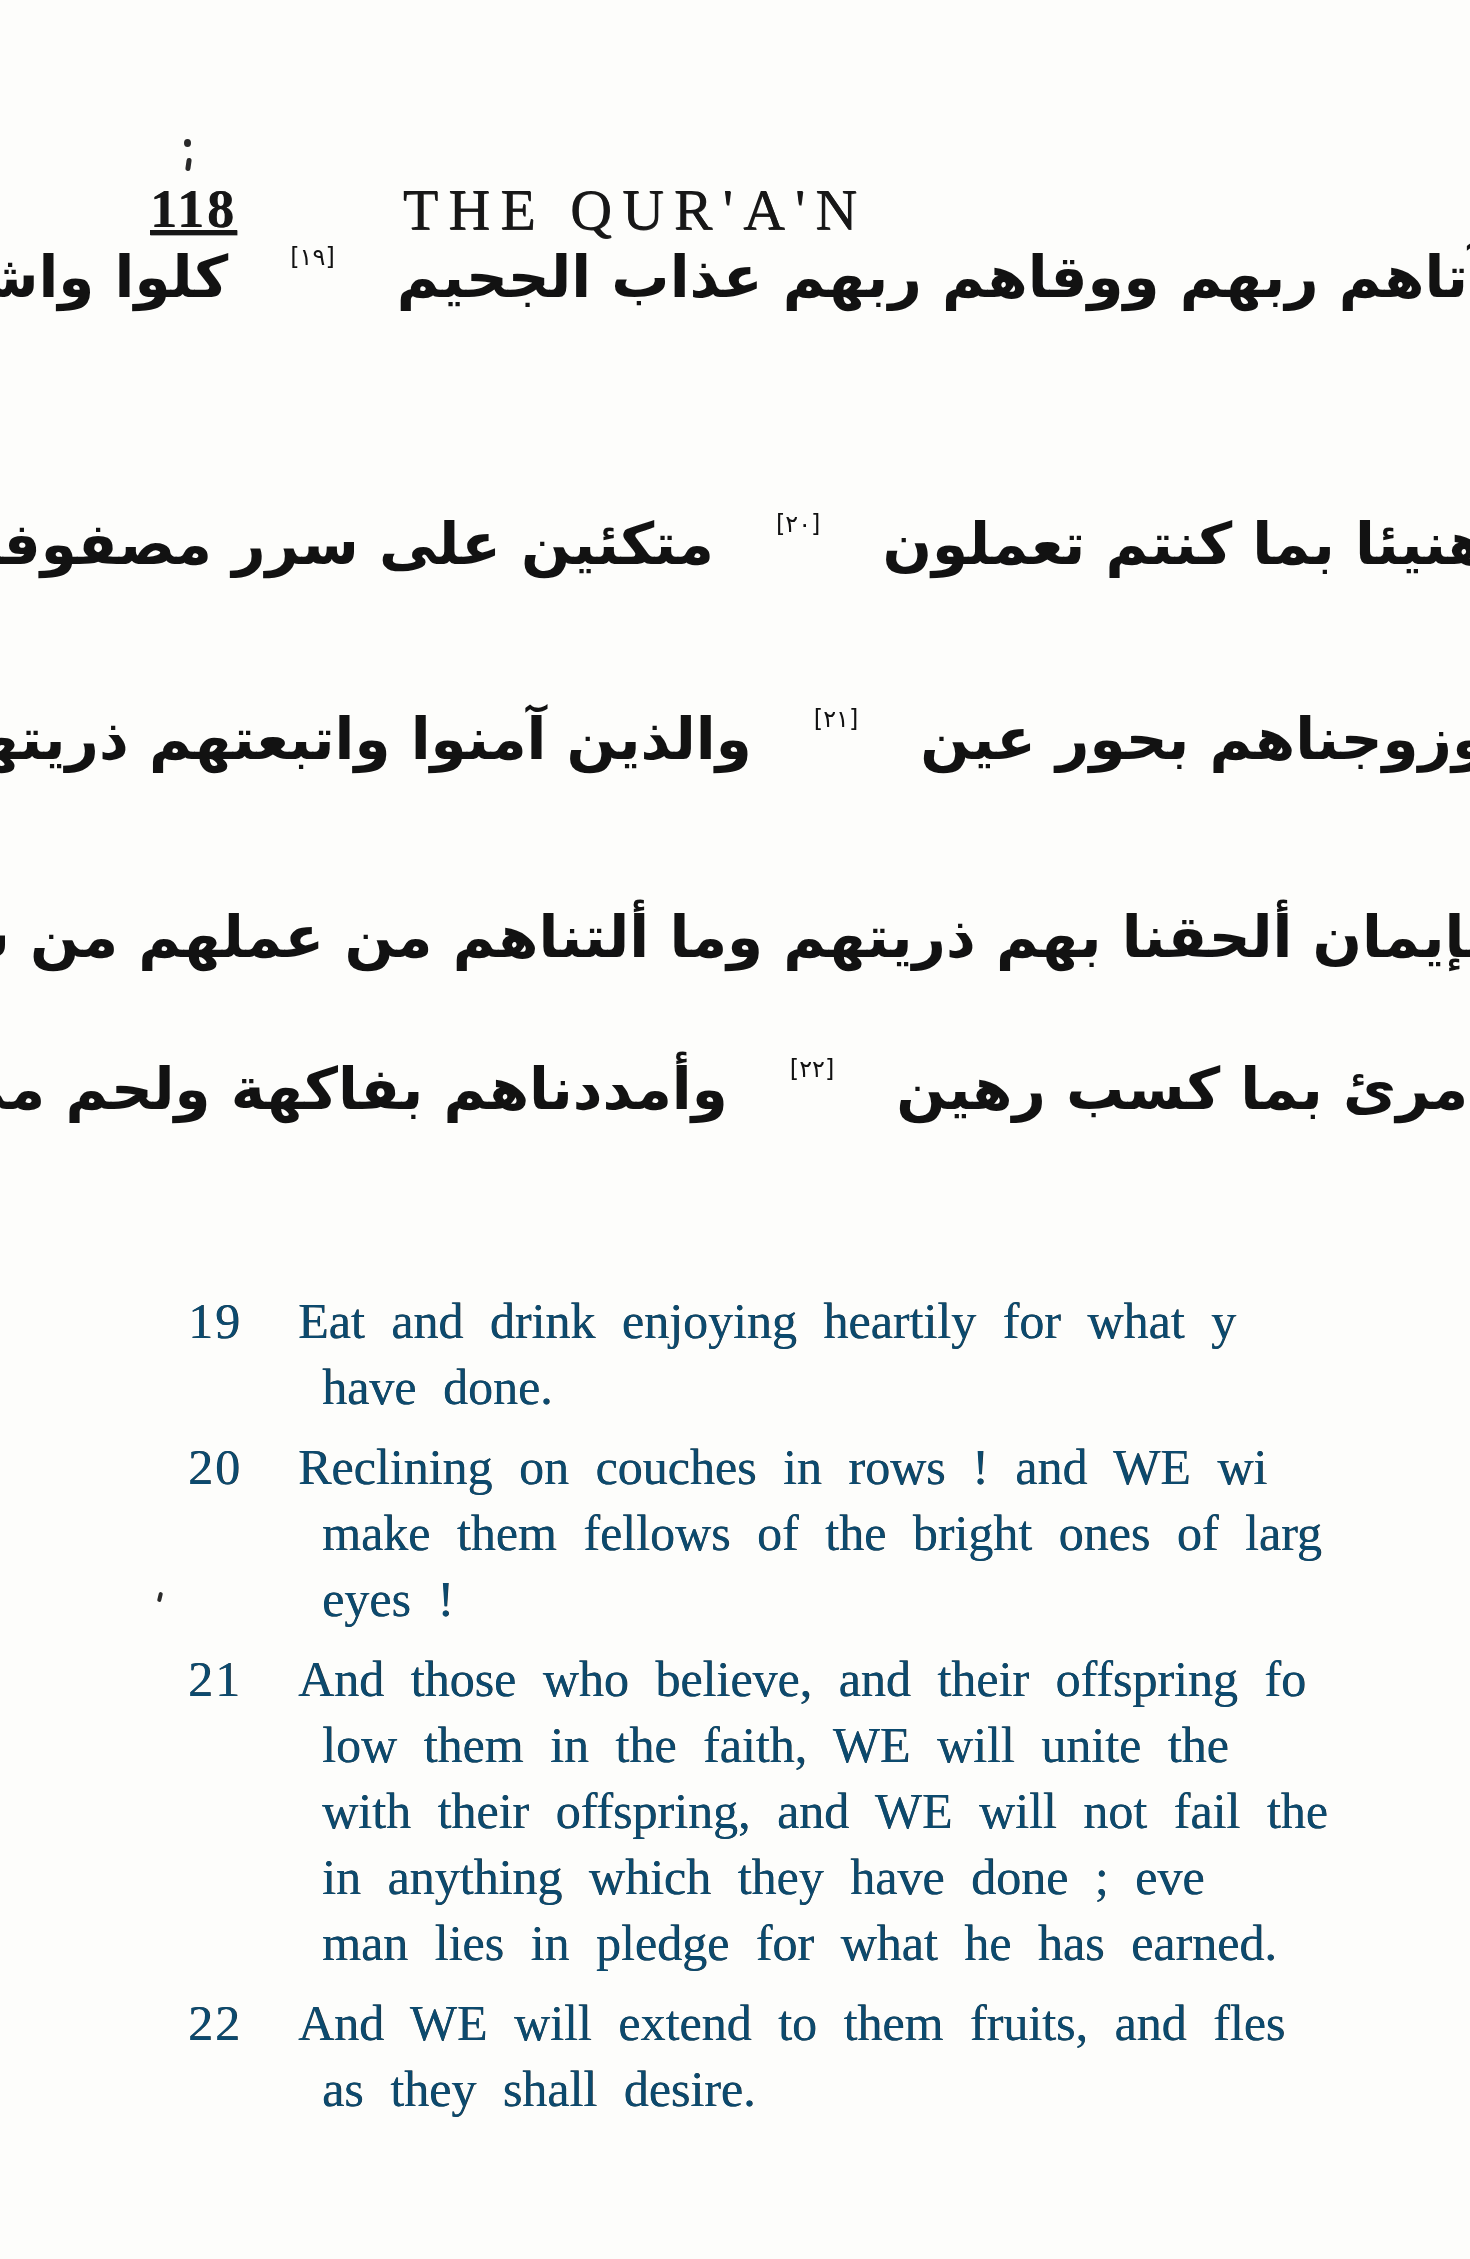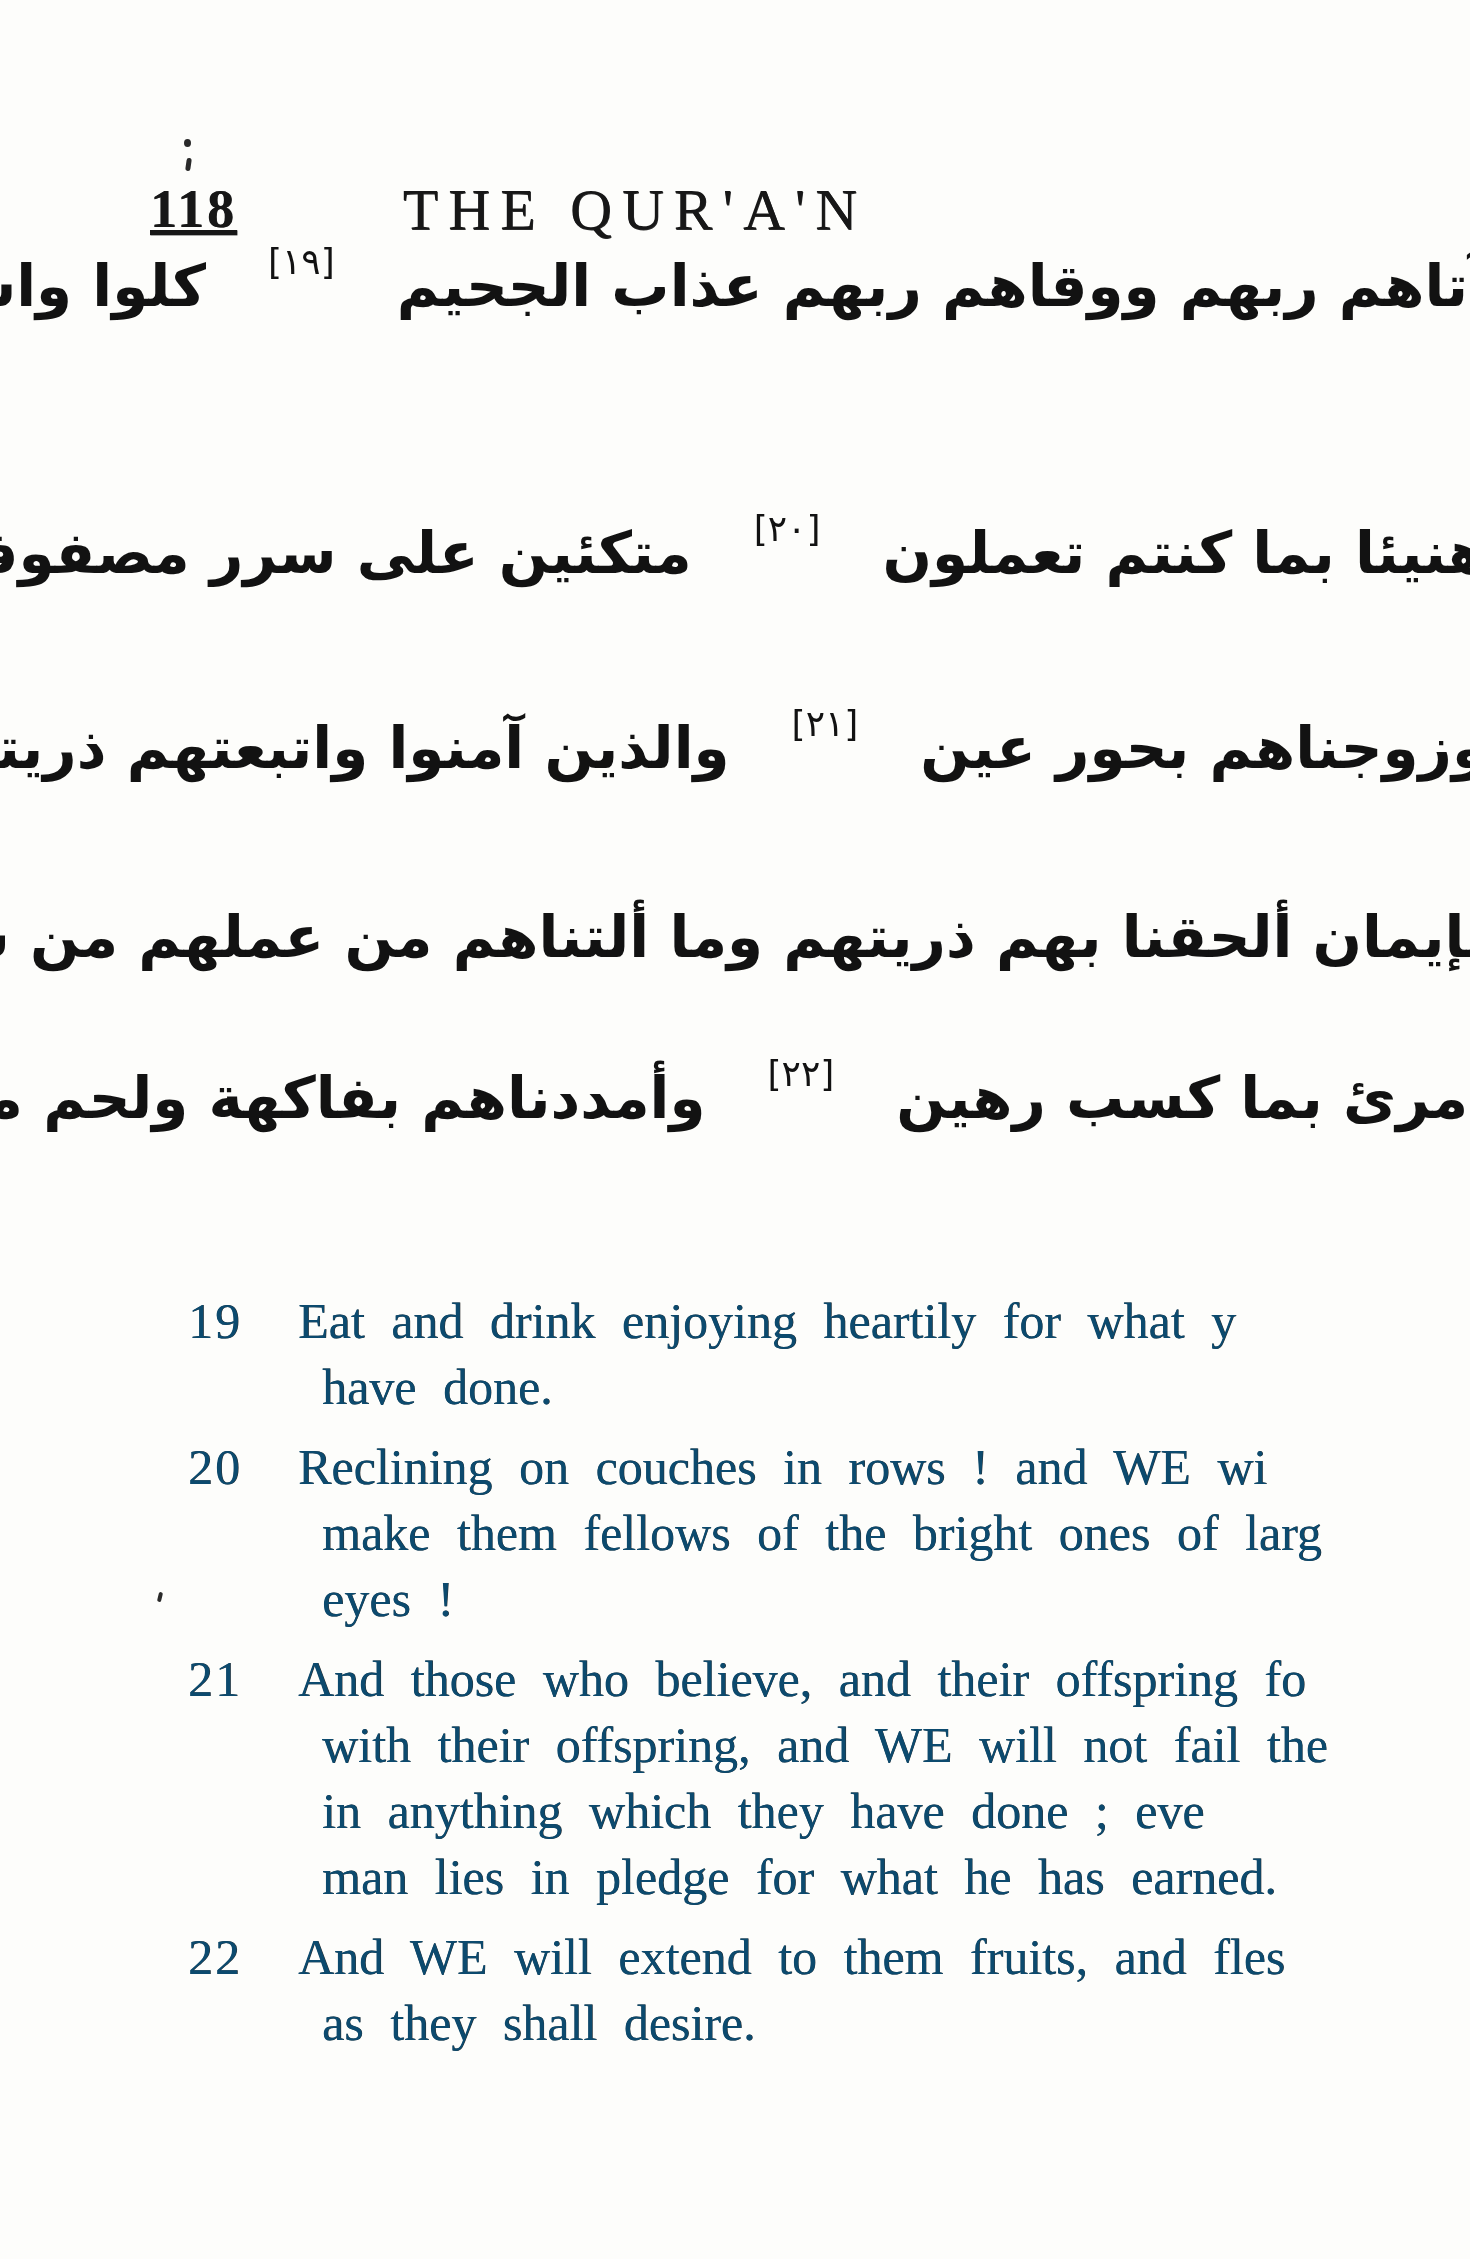--- a/index.html
+++ b/index.html
@@ -35,21 +35,21 @@
     direction:rtl; unicode-bidi:isolate;
     white-space:nowrap;
     font-family:"DejaVu Sans", sans-serif;
     font-weight:700;
     font-size:58px; line-height:1.35;
     color:#121212;
   }
   .arabic-line .seg { letter-spacing:1px; }
   .verse-marker {
     display:inline-block;
-    font-size:36px; font-weight:400;
+    font-size:24px; font-weight:400;
     vertical-align:32px;
     margin:0 62px;
     letter-spacing:2px;
   }
   .ar-l1 { top:238px; }
   .ar-l2 { top:505px; }
   .ar-l3 { top:700px; }
   .ar-l4 { top:898px; }
   .ar-l5 { top:1050px; }
 
@@ -119,20 +119,21 @@
     <div class="verse">
       <span class="vnum">20</span>
       <div class="tline first">Reclining on couches in rows ! and WE wi</div>
       <div class="tline">make them fellows of the bright ones of larg</div>
       <div class="tline">eyes !</div>
     </div>
 
     <div class="verse">
       <span class="vnum">21</span>
       <div class="tline first">And those who believe, and their offspring fo</div>
+      <div class="tline">low them in the faith, WE will unite the</div>
       <div class="tline">with their offspring, and WE will not fail the</div>
       <div class="tline">in anything which they have done ; eve</div>
       <div class="tline">man lies in pledge for what he has earned.</div>
     </div>
 
     <div class="verse">
       <span class="vnum">22</span>
       <div class="tline first">And WE will extend to them fruits, and fles</div>
       <div class="tline">as they shall desire.</div>
     </div>

